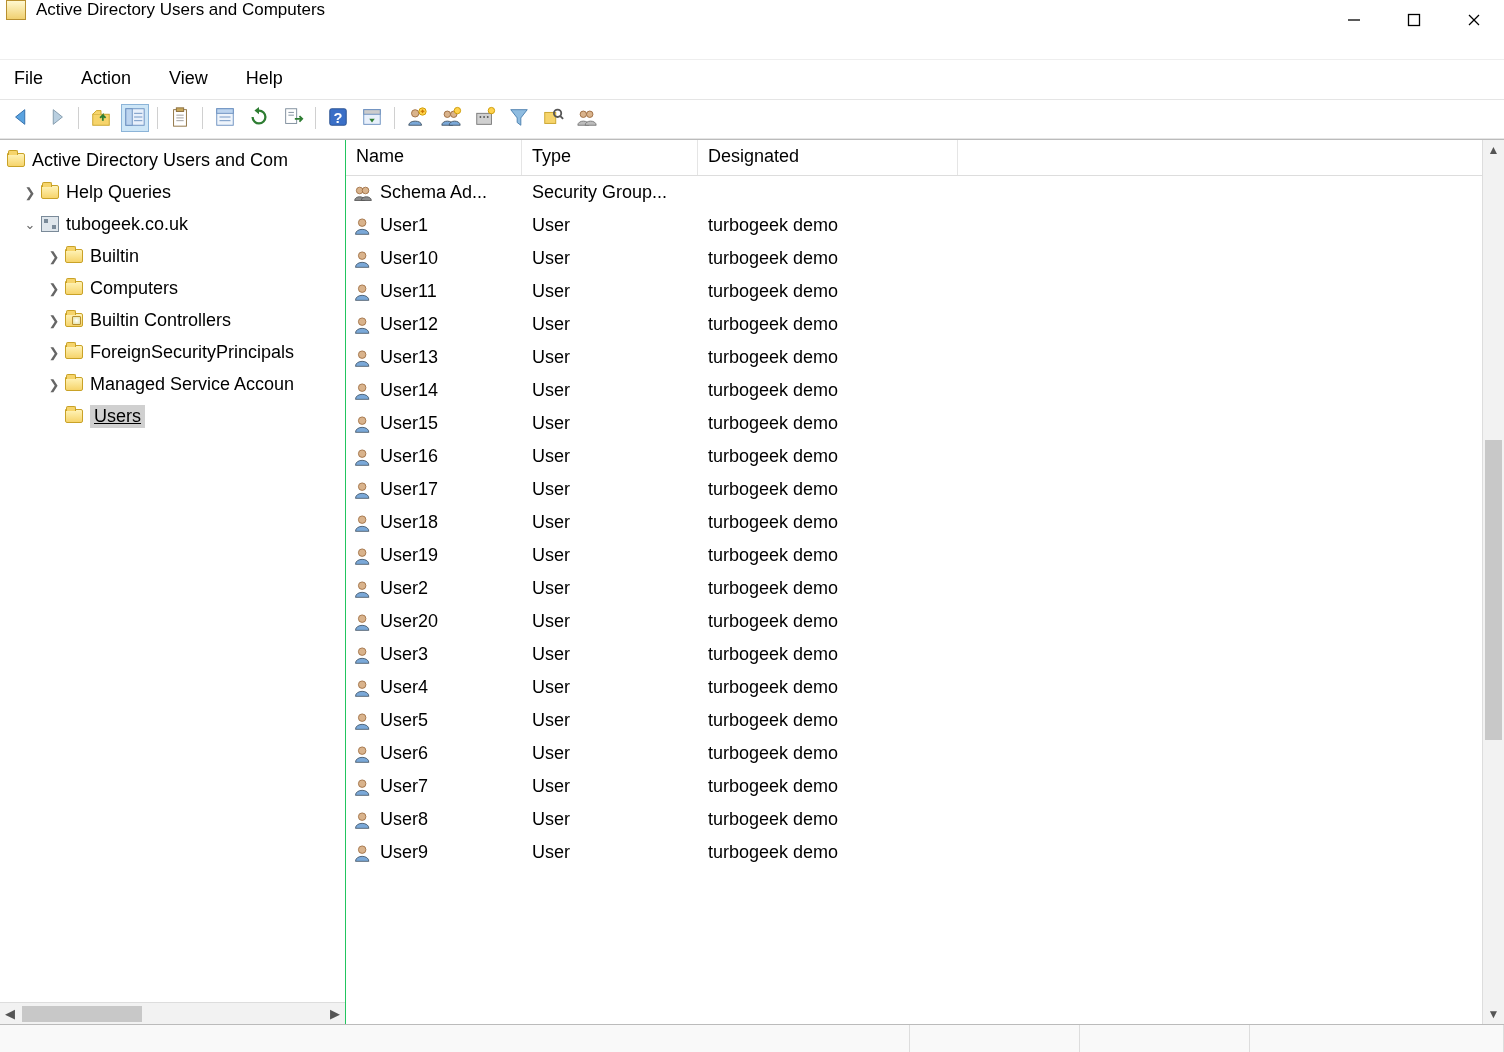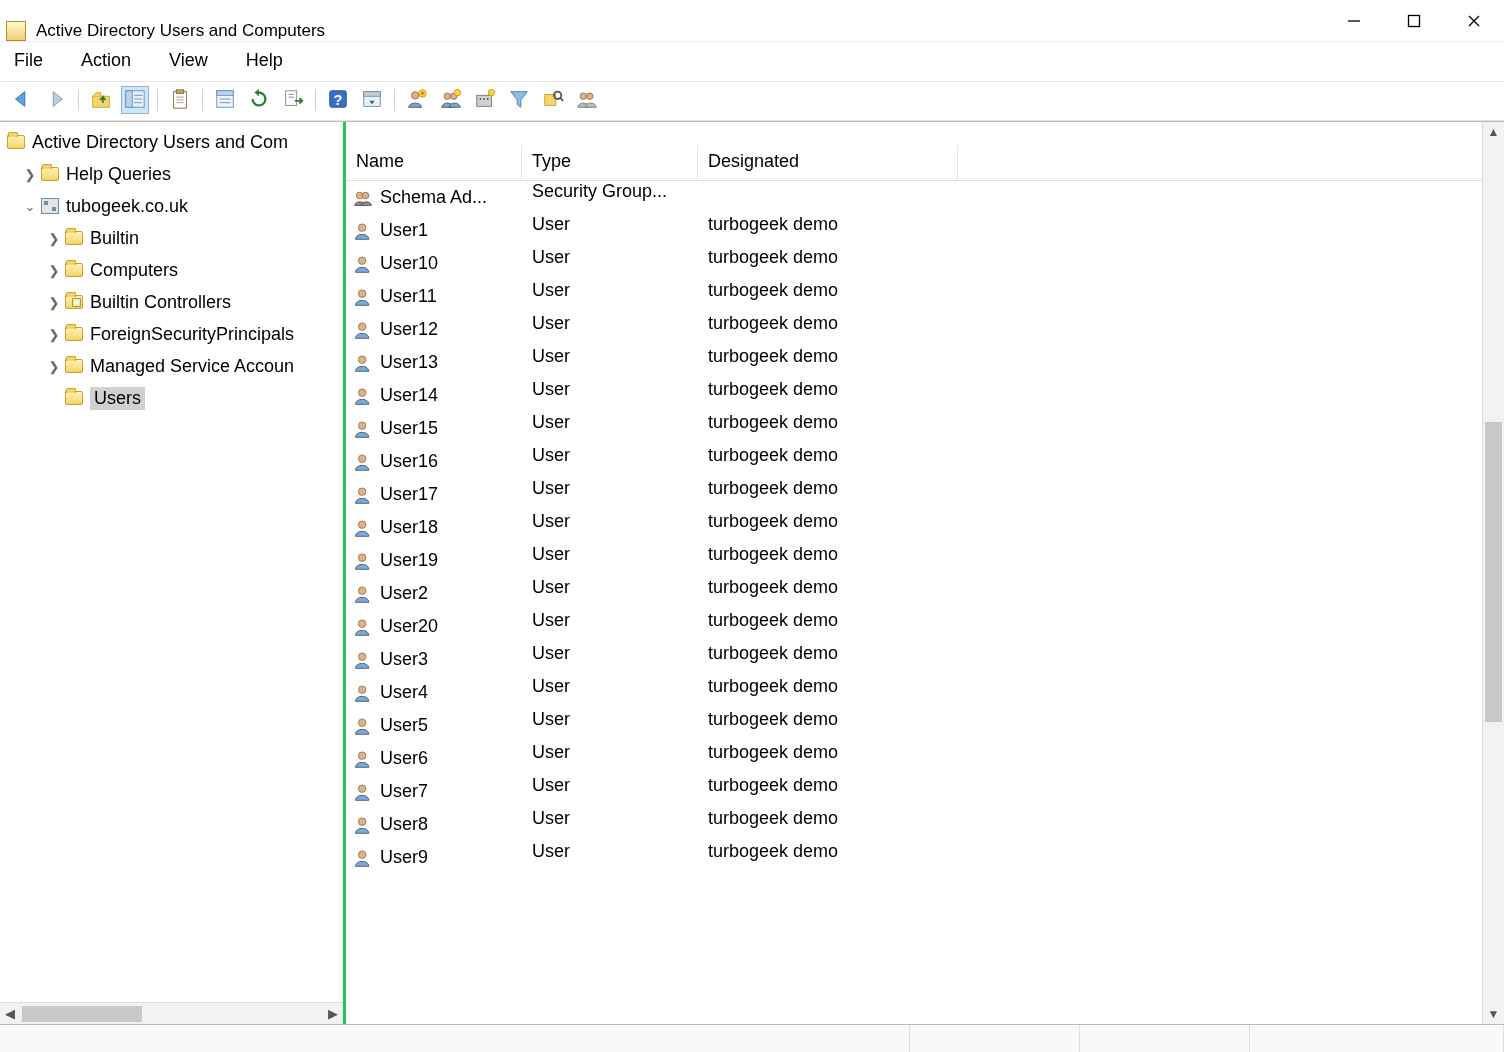--- a/index.html
+++ b/index.html
@@ -9,23 +9,23 @@
     background: #fff;
     color: #000;
     width: 1504px;
     height: 1052px;
     overflow: hidden;
     display: flex;
     flex-direction: column;
   }
   
   .titlebar {
-    height: 42px;
-    display: flex;
-    align-items: flex-end;
+    height: 60px;
+    display: flex;
+    align-items: flex-start;
     padding: 0 0 0 6px;
     background: #fff;
     border-bottom: 1px solid #eee;
   }
   .titlebar .app-icon {
     width: 20px; height: 20px;
     background: linear-gradient(#fff8d0, #f0d070);
     border: 1px solid #b89030;
     margin-right: 10px;
   }
@@ -71,21 +71,21 @@
 
   
   .main {
     flex: 1;
     display: flex;
     overflow: hidden;
     border-top: 1px solid #bbb;
   }
   .tree-pane {
     width: 346px;
-    border-right: 3px solid #22c55e;
+    border-right: 1px solid #22c55e;
     display: flex;
     flex-direction: column;
     overflow: hidden;
     position: relative;
   }
   .tree-body {
     flex: 1;
     overflow: hidden;
     padding-top: 4px;
   }
@@ -101,20 +101,21 @@
   .tree-row .caret {
     width: 16px; text-align: center; color: #666; font-size: 13px;
     margin-right: 2px;
   }
   .tree-row .ticon { width: 20px; height: 18px; margin-right: 6px; display:flex; align-items:center; justify-content:center; }
   .tree-row.depth1 { padding-left: 22px; }
   .tree-row.depth2 { padding-left: 46px; }
   .tree-row.selected .label {
     background: #d0d0d0;
     padding: 1px 4px;
+    text-decoration: underline;
   }
   .tree-hscroll {
     height: 22px;
     border-top: 1px solid #ddd;
     display: flex;
     align-items: center;
     background: #f2f2f2;
   }
   .tree-hscroll .arrow { width: 20px; text-align:center; color:#555; font-size:13px;}
   .tree-hscroll .thumb { width: 120px; height: 16px; background:#c8c8c8; margin-left:2px;}
@@ -123,38 +124,38 @@
   
   .list-pane {
     flex: 1;
     display: flex;
     overflow: hidden;
     position: relative;
   }
   .list-body {
     flex: 1;
     overflow: hidden;
-    margin-top: 23px;
   }
   .list-header {
     display: flex;
     border-bottom: 1px solid #ddd;
   }
   .list-header .col {
     padding: 6px 10px 8px 10px;
     font-size: 18px;
     border-right: 1px solid #e5e5e5;
     white-space: nowrap;
   }
   .col-name { width: 176px; }
   .col-type { width: 176px; }
   .col-desc { width: 260px; border-right: 1px solid #e5e5e5;}
   .list-rows { }
   .list-row {
     display: flex;
+    align-items: center;
     height: 33px;
     font-size: 18px;
     cursor: default;
   }
   .list-row .cell { padding: 0 10px; white-space: nowrap; overflow: hidden; text-overflow: clip;}
   .list-row .cell.name { width: 176px; display:flex; align-items:center; gap:6px; padding-left:6px;}
   .list-row .cell.type { width: 176px; }
   .list-row .cell.desc { flex: 1; }
   .ricon { width: 22px; height: 20px; flex-shrink:0; display:flex; align-items:center; justify-content:center;}
 

